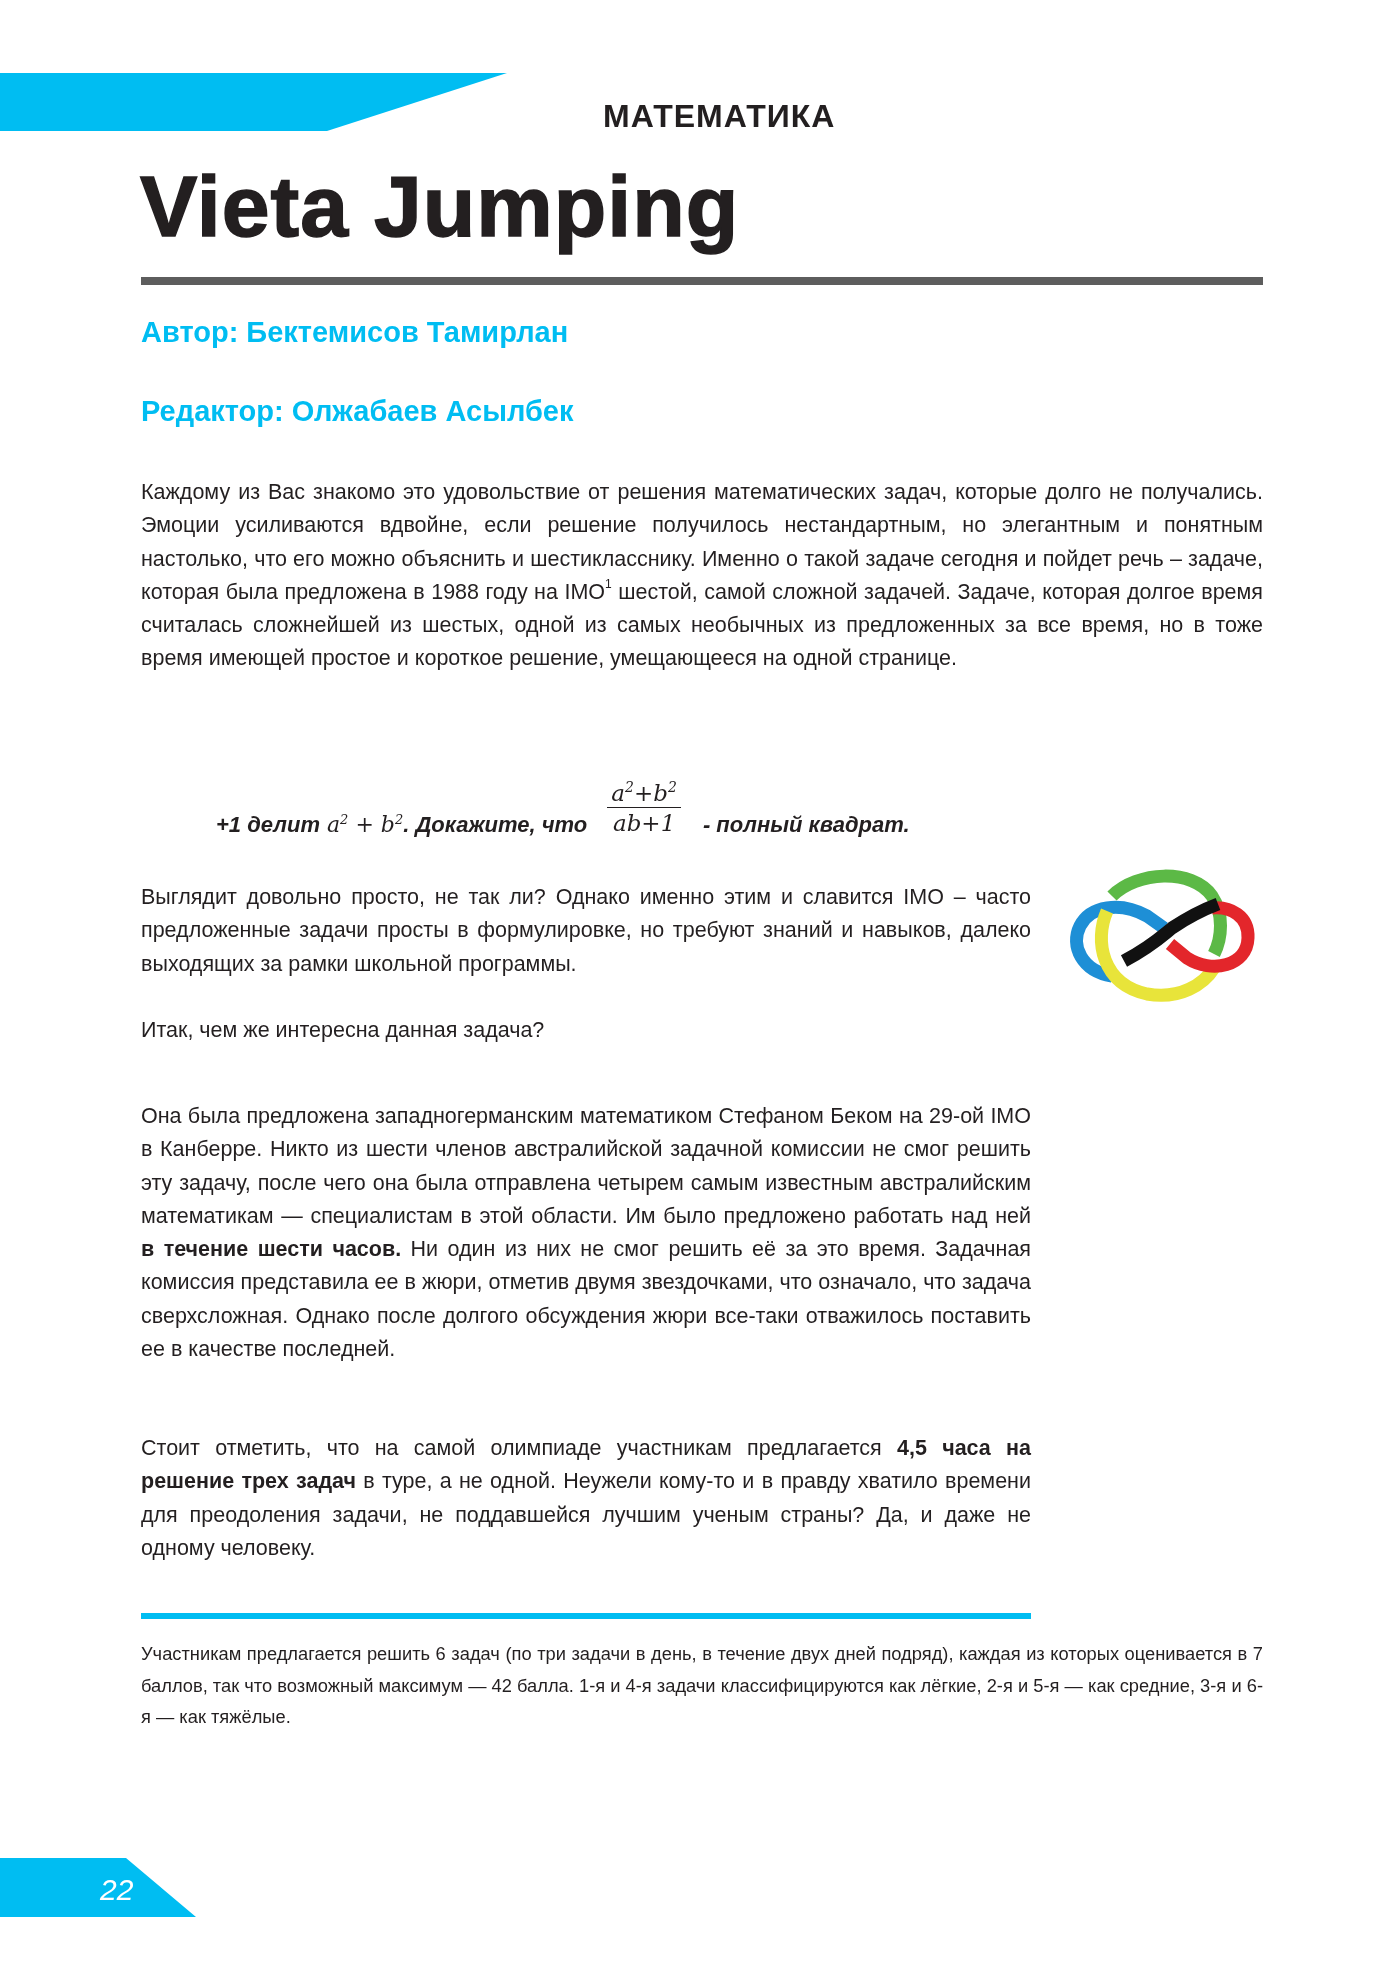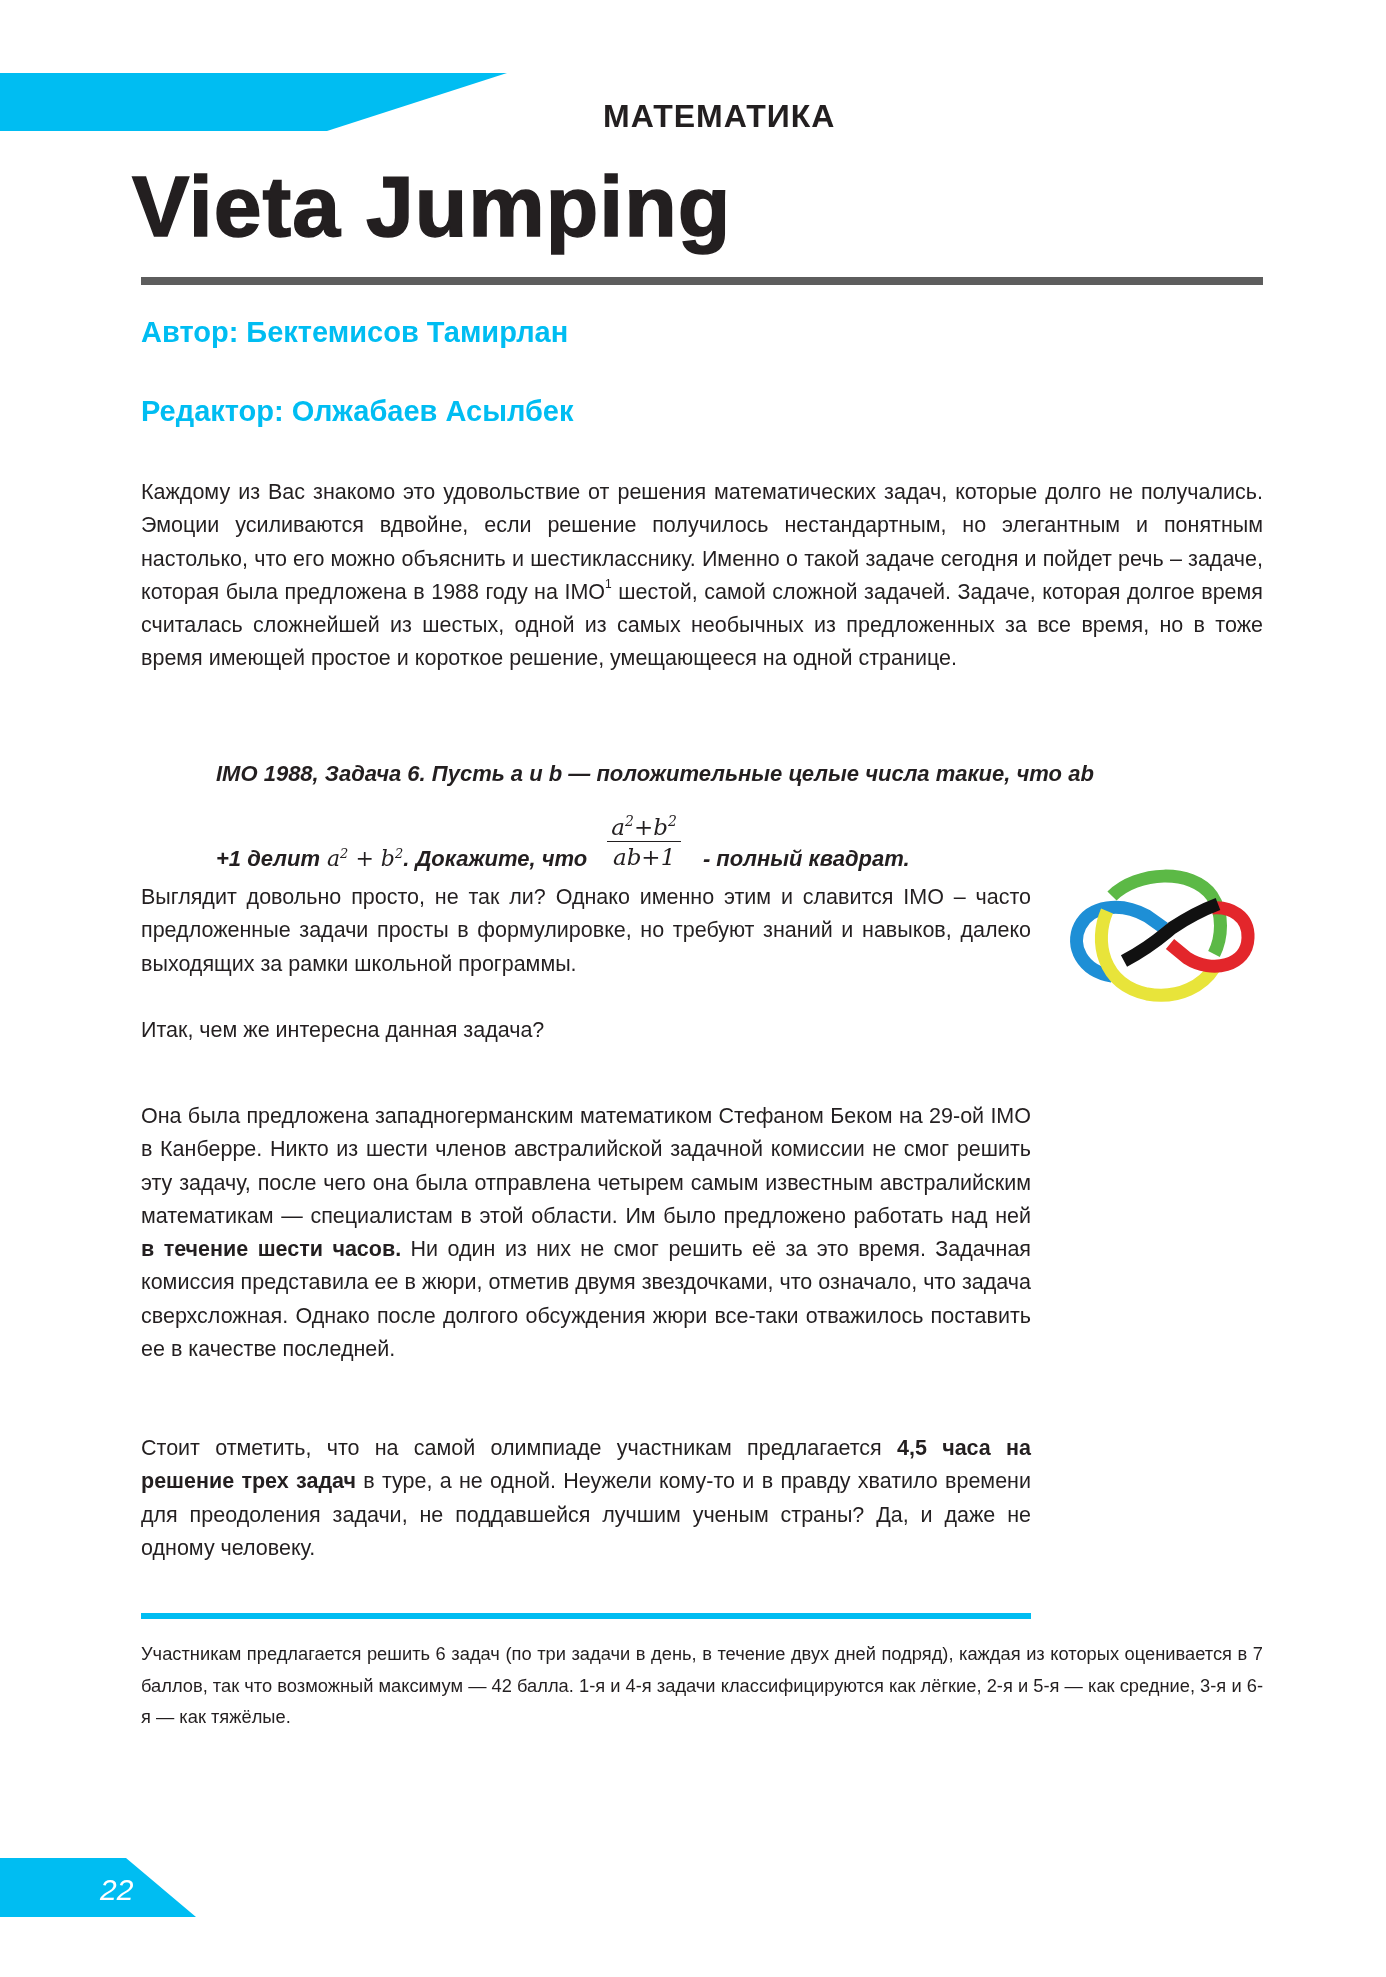--- a/index.html
+++ b/index.html
@@ -1,21 +1,21 @@
 <!DOCTYPE html>
 <html><head>
 <meta charset="utf-8">
 <style>
   html, body { margin: 0; padding: 0; background: #ffffff; }
   body { width: 1386px; height: 1977px; position: relative; overflow: hidden;
          font-family: "Liberation Sans", sans-serif; color: #231f20; }
   .abs { position: absolute; }
   .top-banner { left: 0; top: 0; }
   .section-label { left: 603px; top: 98px; font-size: 32px; font-weight: bold; letter-spacing: 1px; color: #231f20; }
-  .title { left: 132px; top: 163px; font-size: 86px; font-weight: bold; letter-spacing: 1px; color: #231f20; line-height: 1; -webkit-text-stroke: 1.5px #231f20; }
+  .title { left: 140px; top: 163px; font-size: 86px; font-weight: bold; letter-spacing: 1px; color: #231f20; line-height: 1; -webkit-text-stroke: 1.5px #231f20; }
   .title-rule { left: 141px; top: 277px; width: 1122px; height: 8px; background: #5d5d5d; }
   .credit { left: 141px; font-size: 29px; font-weight: bold; color: #00bdf2; }
   .credit.author { top: 316px; }
   .credit.editor { top: 395px; }
   .para { left: 141px; font-size: 21.5px; line-height: 33.3px; color: #231f20; text-align: justify; text-align-last: left; }
   .para.intro { top: 476px; width: 1122px; }
   .para.narrow { width: 890px; }
   .para sup { font-size: 12px; vertical-align: top; line-height: 1; position: relative; top: 2px; }
   .problem { left: 216px; top: 757px; width: 1000px; font-size: 22px; font-weight: bold; font-style: italic; color: #231f20; }
   .problem .line1 { display: block; line-height: 34px; }
@@ -47,21 +47,20 @@
 <div class="abs title-rule"></div>
 
 <div class="abs credit author">Автор: Бектемисов Тамирлан</div>
 <div class="abs credit editor">Редактор: Олжабаев Асылбек</div>
 
 <div class="abs para intro">
   <span>Каждому из Вас знакомо это удовольствие от решения математических задач, которые долго не получались. Эмоции усиливаются вдвойне, если решение получилось нестандартным, но элегантным и понятным настолько, что его можно объяснить и шестикласснику. Именно о такой задаче сегодня и пойдет речь – задаче, которая была предложена в 1988 году на IMO</span><sup>1</sup><span> шестой, самой сложной задачей. Задаче, которая долгое время считалась сложнейшей из шестых, одной из самых необычных из предложенных за все время, но в тоже время имеющей простое и короткое решение, умещающееся на одной странице.</span>
 </div>
 
 <div class="abs problem">
-  <span class="line1">IMO 1988, Задача 6. Пусть a и b — положительные целые числа такие, что ab</span>
   <div class="line2">
     <span>+1 делит </span>
     <span class="math">&nbsp;<span>a</span><sup>2</sup><span style="font-style:normal"> + </span><span>b</span><sup>2</sup></span>
     <span>. Докажите, что</span>
     <span class="frac">
       <span class="num"><span>a</span><sup>2</sup><span style="font-style:normal">+</span><span>b</span><sup>2</sup></span>
       <span class="den">ab+1</span>
     </span>
     <span>- полный квадрат.</span>
   </div>

